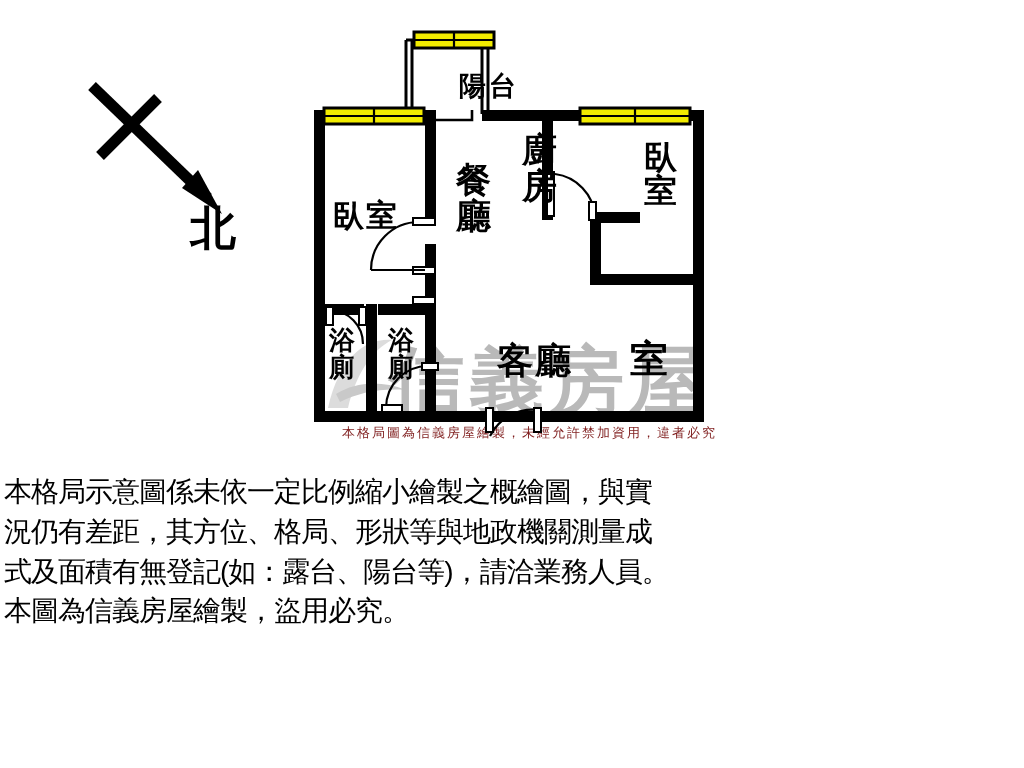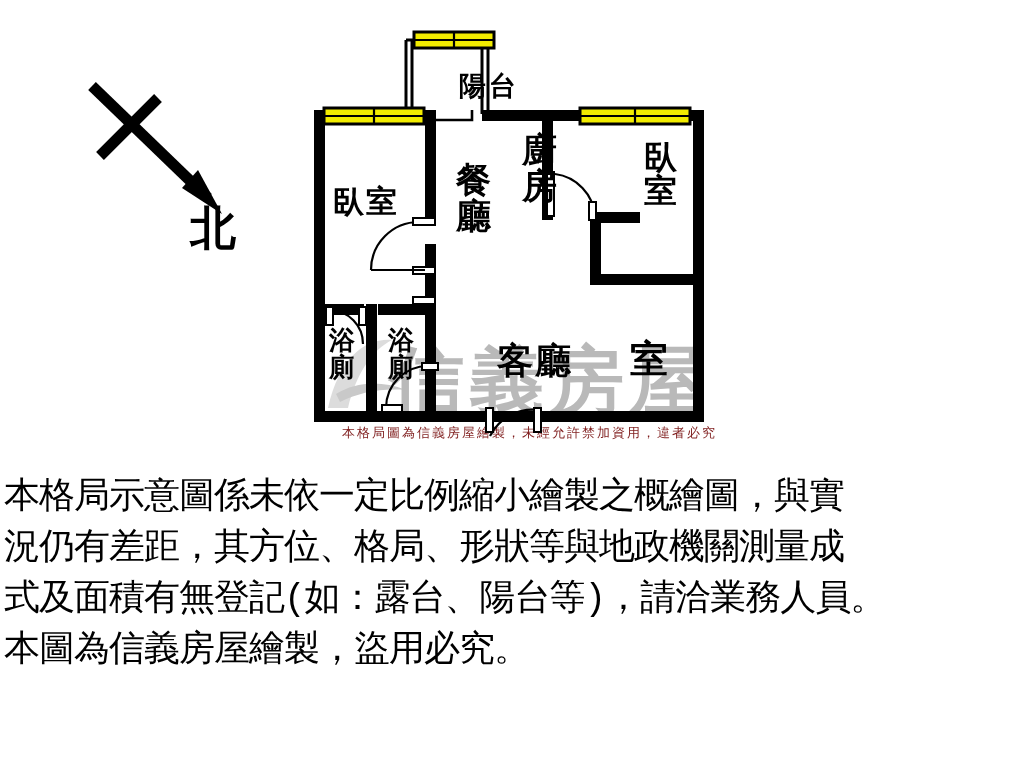--- a/index.html
+++ b/index.html
@@ -95,22 +95,22 @@
     text-align: center;
     pointer-events: none;
   }
 
   
   #disclaimer {
     position: absolute;
     left: 4px;
     top: 472px;
     width: 1016px;
-    font-family: Liberation Mono, monospace;
-    font-size: 36px;
+    font-family: Liberation Sans, sans-serif;
+    font-size: 28px;
     font-weight: 400;
     line-height: 1.42;
     color: #000;
     letter-spacing: -1px;
   }
   #disclaimer p { margin: 0; }
 </style>
 </head>
 <body>
 
@@ -238,21 +238,21 @@
 
       <g>
         <path d="M238 388 A48 48 0 0 0 190 414" stroke="#000" stroke-width="2.2" fill="none"></path>
         <rect x="234" y="386" width="7" height="24" fill="#fff" stroke="#000" stroke-width="2"></rect>
         <rect x="186" y="386" width="7" height="24" fill="#fff" stroke="#000" stroke-width="2"></rect>
       </g>
     </svg>
 
     <div class="room-label" style="left:159px; top:50px; font-size:27px; letter-spacing:3px;">陽台</div>
 
-    <div class="room-label" style="left:33px; top:164px; font-size:31px; letter-spacing:2px;">臥室</div>
+    <div class="room-label" style="left:33px; top:178px; font-size:31px; letter-spacing:2px;">臥室</div>
 
     <div class="room-label" style="left:156px; top:140px; font-size:35px;">餐
 廳</div>
 
     <div class="room-label" style="left:222px; top:110px; font-size:35px;">廚
 房</div>
 
     <div class="room-label" style="left:344px; top:118px; font-size:33px;">臥
 室</div>
 

